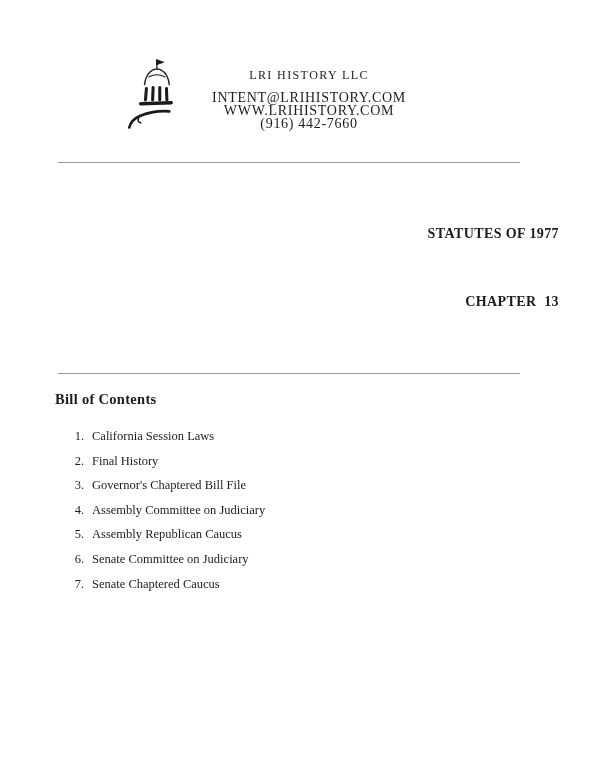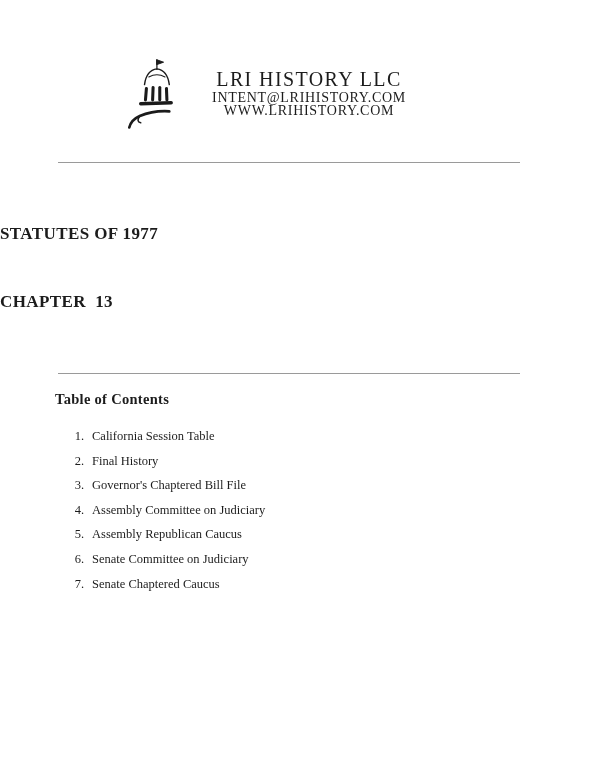--- a/index.html
+++ b/index.html
@@ -17,45 +17,46 @@
     display: flex;
     align-items: flex-start;
     justify-content: center;
     gap: 26px;
     padding-top: 56px;
     margin-right: 70px;
   }
   .logo { width: 62px; height: 82px; flex: 0 0 auto; }
   .letterhead-text { text-align: center; padding-top: 12px; }
   .company {
-    font-size: 20px;
+    font-size: 12px;
     letter-spacing: 1.4px;
+    margin-bottom: 8px;
     white-space: nowrap;
   }
   .contact {
     font-size: 14px;
     letter-spacing: 0.7px;
     line-height: 13px;
     white-space: nowrap;
   }
   .rule {
     border: none;
     border-top: 1px solid #9a9a9a;
     margin-left: 58px;
     margin-right: 80px;
     height: 0;
   }
   .rule-top { margin-top: 24px; }
   .rule-mid { margin-top: 15px; }
   .doc-ref {
-    text-align: left;
+    text-align: right;
     margin-right: 41px;
     margin-top: 15px;
     font-weight: bold;
-    font-size: 17px;
+    font-size: 14px;
     line-height: 22.5px;
     letter-spacing: 0.4px;
     white-space: pre;
   }
   .toc-title {
     margin: 17px 0 0 55px;
     font-size: 14.5px;
     font-weight: bold;
     letter-spacing: 0.3px;
   }
@@ -96,38 +97,39 @@
 
           <path d="M47 58 Q30 57 16 63 Q7 67 5 75" stroke-width="2.8"></path>
           <path d="M16 63 Q12 69 17 70" stroke-width="1.6"></path>
         </g>
       </svg>
     </div>
     <div class="letterhead-text">
       <div class="company">LRI HISTORY LLC</div>
       <div class="contact">INTENT@LRIHISTORY.COM</div>
       <div class="contact">WWW.LRIHISTORY.COM</div>
+      <div class="contact">(916) 442-7660</div>
     </div>
   </header>
 
   <hr class="rule rule-top">
 
   <div class="doc-ref">
     <div>STATUTES OF 1977</div>
     <div>CHAPTER  13</div>
   </div>
 
   <hr class="rule rule-mid">
 
-  <h2 class="toc-title">Table of Contents</h2>
+  <h2 class="toc-title">Bill of Contents</h2>
 
   <ol class="toc-list">
     <li class="toc-item">
       <span class="toc-num">1.</span>
-      <span class="toc-label">California Session Table</span>
+      <span class="toc-label">California Session Laws</span>
     </li>
     <li class="toc-item">
       <span class="toc-num">2.</span>
       <span class="toc-label">Final History</span>
     </li>
     <li class="toc-item">
       <span class="toc-num">3.</span>
       <span class="toc-label">Governor's Chaptered Bill File</span>
     </li>
     <li class="toc-item">

